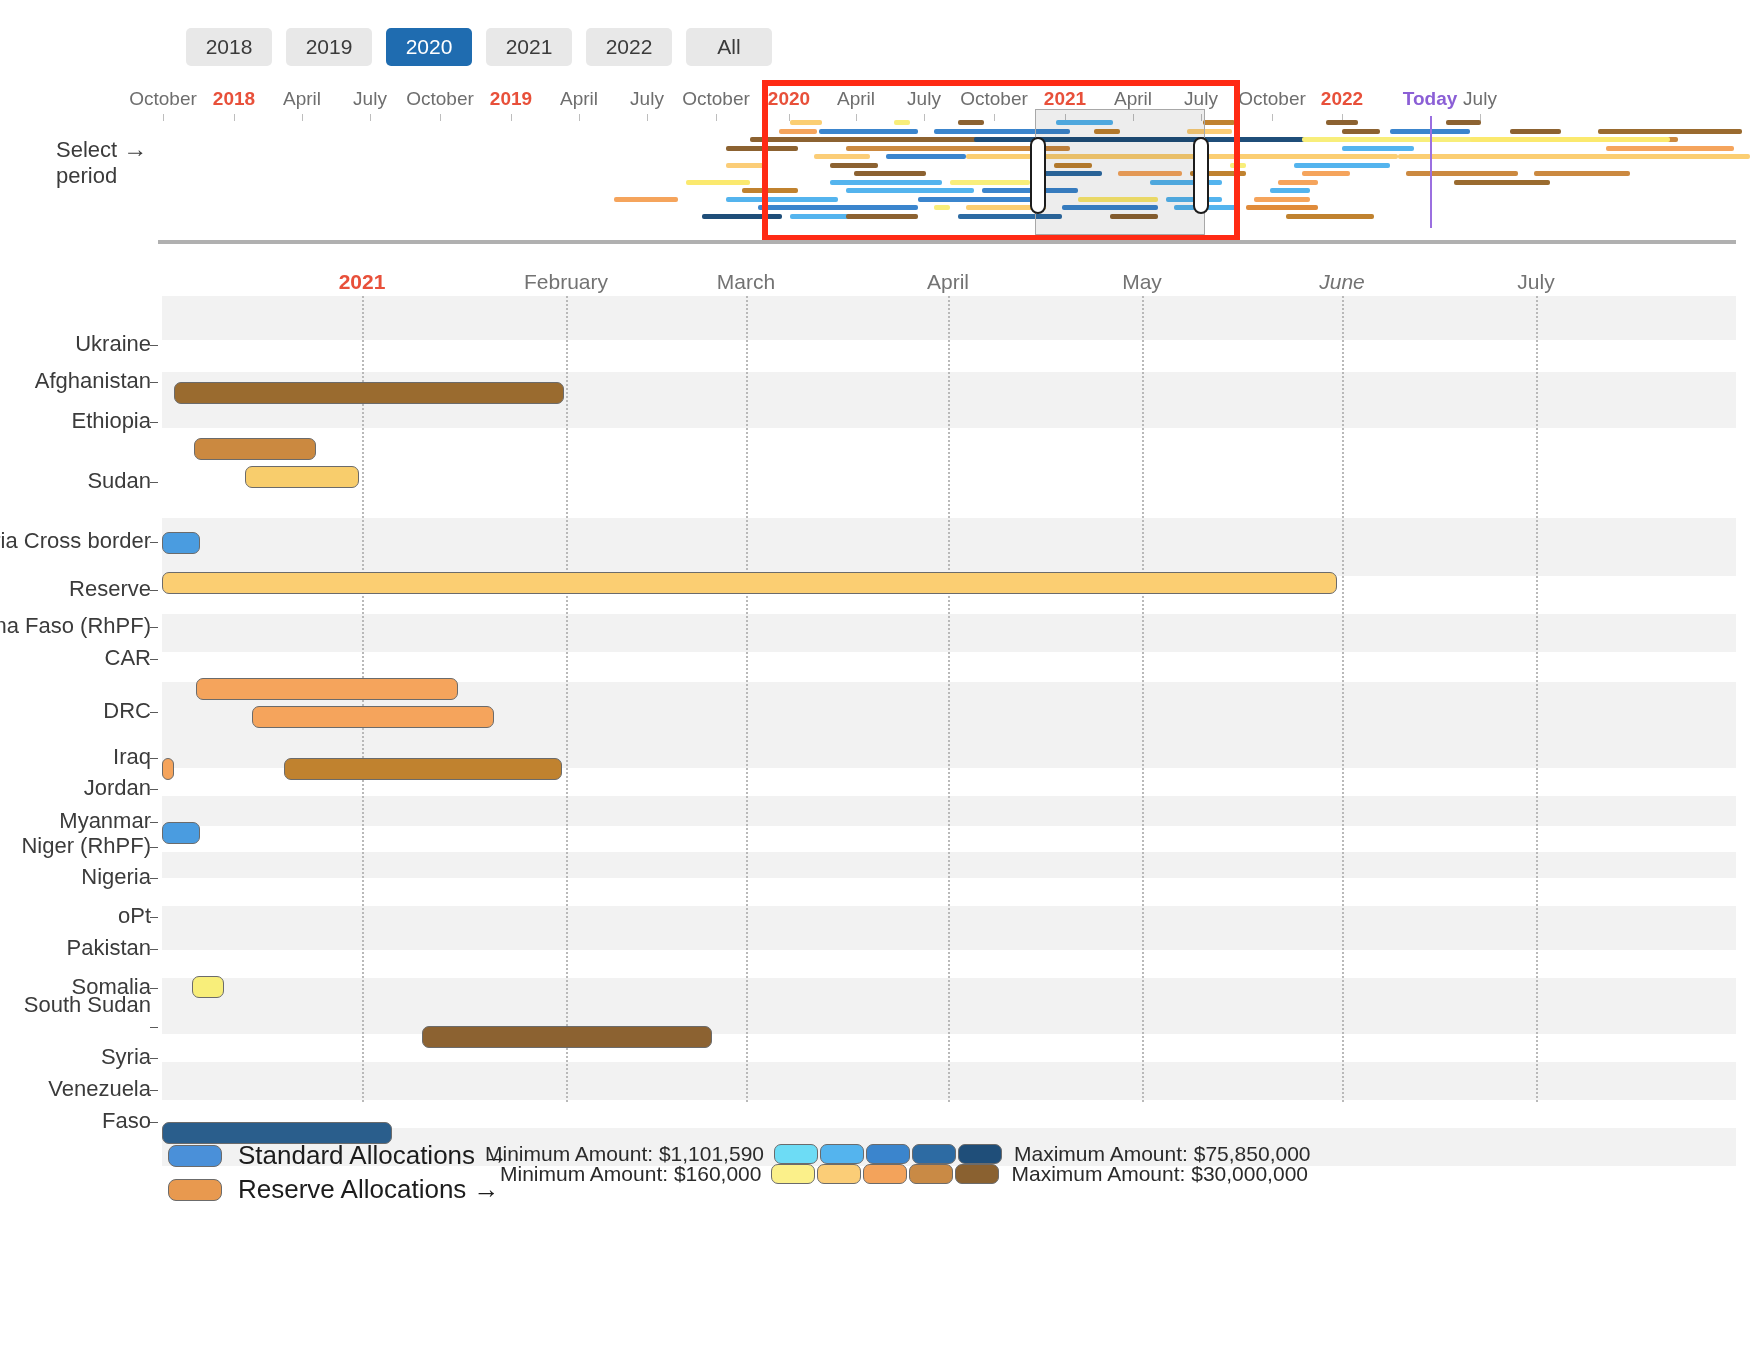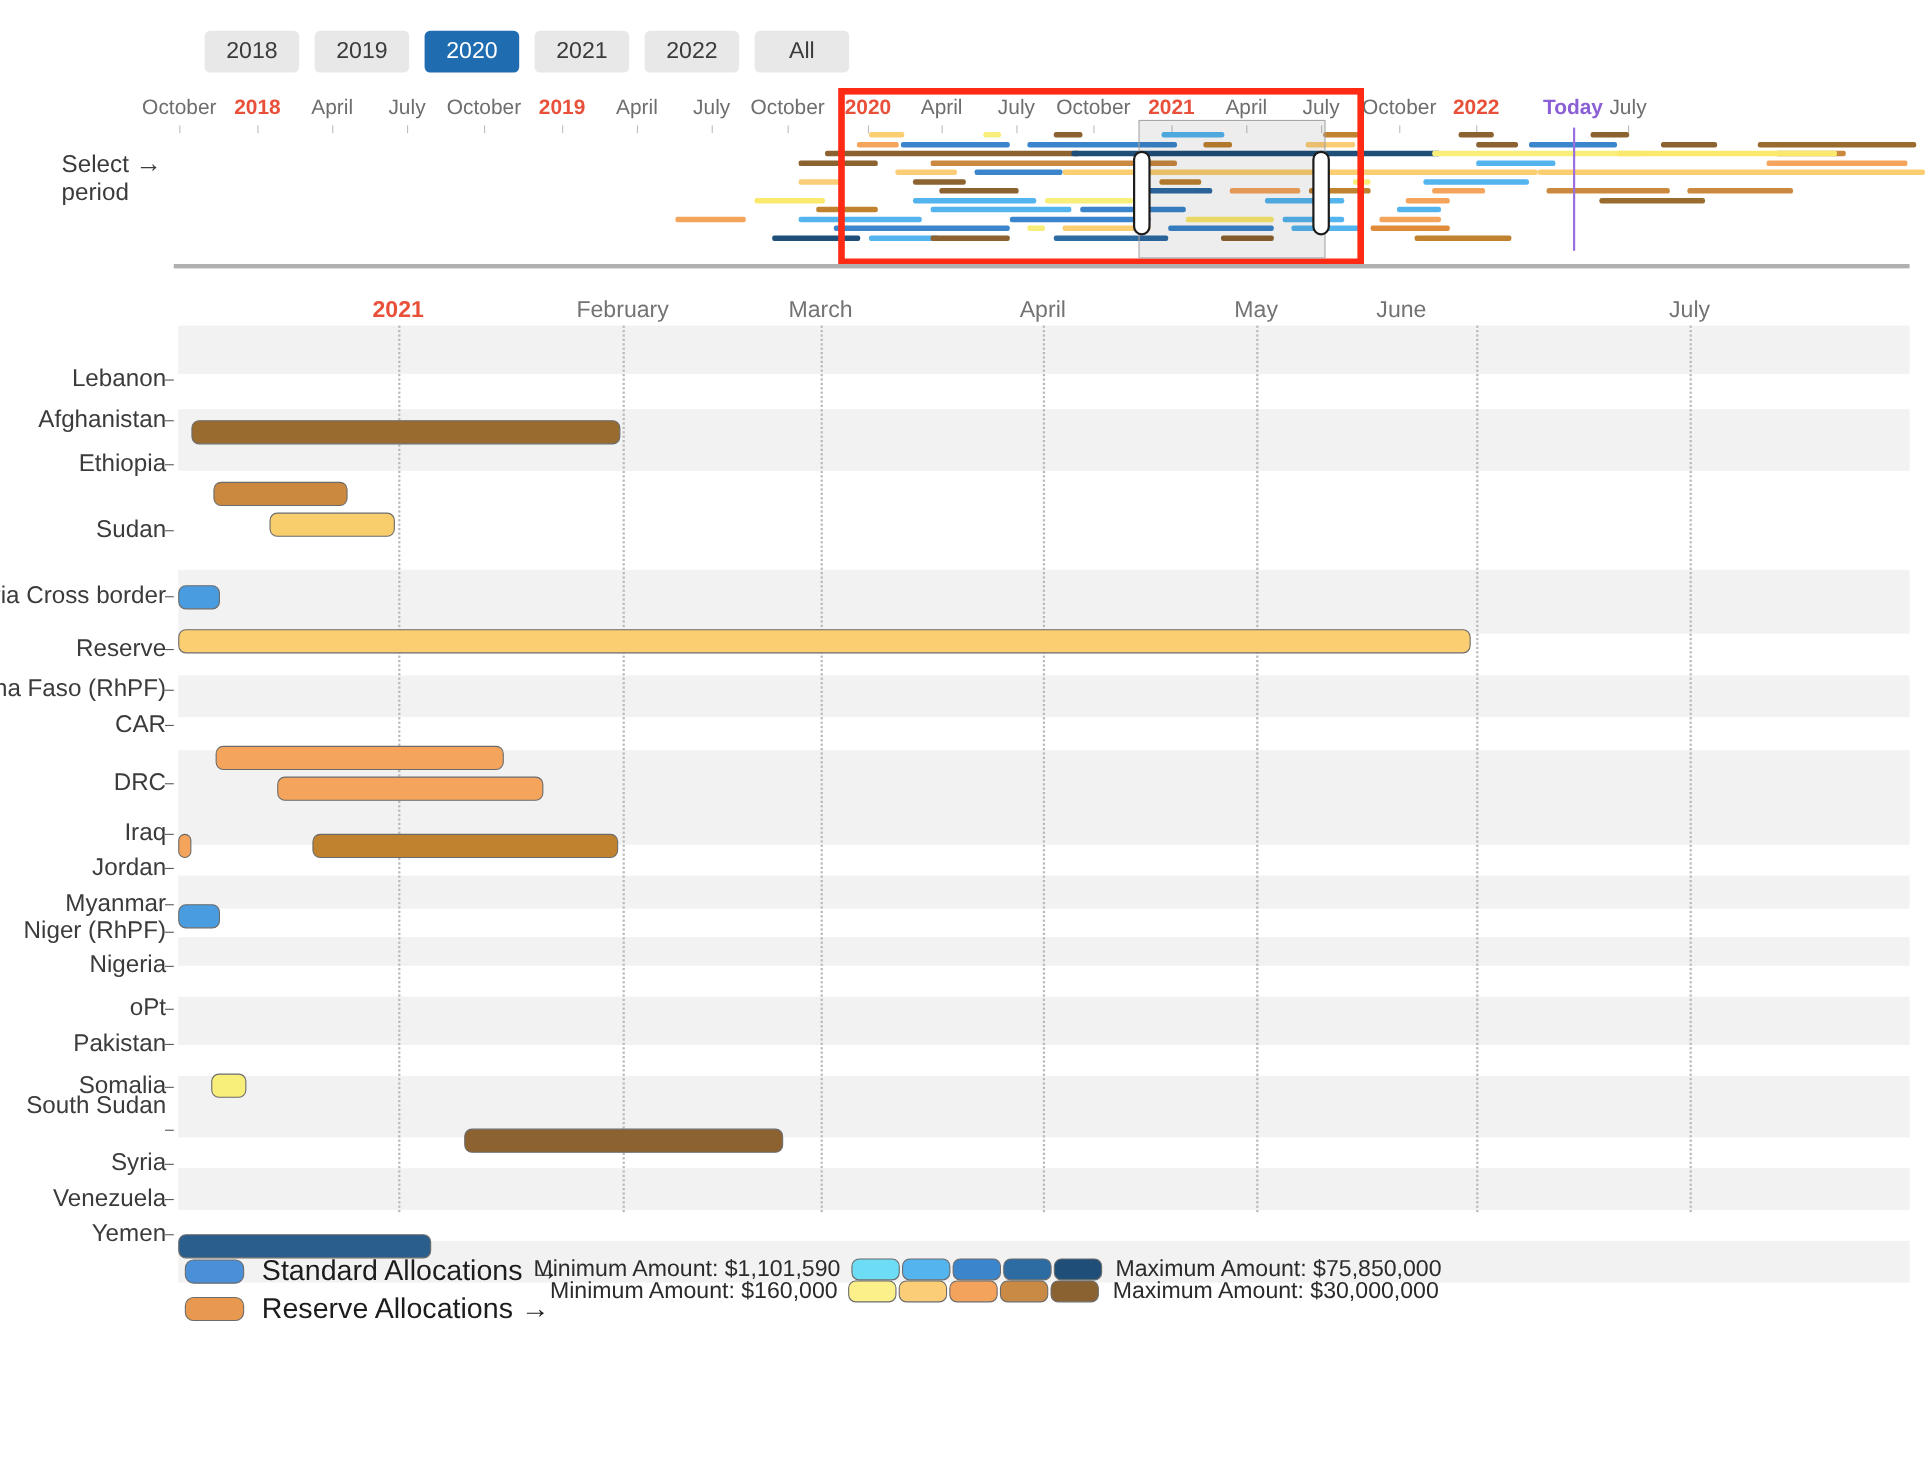--- a/index.html
+++ b/index.html
@@ -291,26 +291,26 @@
 
   <div id="separator"></div>
 
   <div id="chart">
     <div id="chart-xaxis">
         <div class="mx-label year" style="left: 362px;">2021</div>
         <div class="mx-label" style="left: 566px;">February</div>
         <div class="mx-label" style="left: 746px;">March</div>
         <div class="mx-label" style="left: 948px;">April</div>
         <div class="mx-label" style="left: 1142px;">May</div>
-        <div class="mx-label" style="left: 1274px;">June</div>
+        <div class="mx-label" style="left: 1342px; font-style: italic;">June</div>
         <div class="mx-label" style="left: 1536px;">July</div>
       </div>
     <div id="chart-rows">
         <div class="row-band" style="top: 44px; height: 44px;"></div>
-        <div class="row-label" style="top: 79px;">Lebanon</div>
+        <div class="row-label" style="top: 79px;">Ukraine</div>
         <div class="row-tick" style="top: 93px;"></div>
         <div class="row-label" style="top: 116px;">Afghanistan</div>
         <div class="row-tick" style="top: 130px;"></div>
         <div class="row-band" style="top: 120px; height: 56px;"></div>
         <div class="row-label" style="top: 156px;">Ethiopia</div>
         <div class="row-tick" style="top: 170px;"></div>
         <div class="row-label" style="top: 216px;">Sudan</div>
         <div class="row-tick" style="top: 230px;"></div>
         <div class="row-band" style="top: 266px; height: 58px;"></div>
         <div class="row-label" style="top: 276px;">Syria Cross border</div>
@@ -346,21 +346,21 @@
         <div class="row-label" style="top: 722px;">Somalia</div>
         <div class="row-tick" style="top: 736px;"></div>
         <div class="row-label" style="top: 740px;">South Sudan</div>
         <div class="row-tick" style="top: 775px;"></div>
         <div class="row-band" style="top: 810px; height: 38px;"></div>
         <div class="row-label" style="top: 792px;">Syria</div>
         <div class="row-tick" style="top: 806px;"></div>
         <div class="row-label" style="top: 824px;">Venezuela</div>
         <div class="row-tick" style="top: 838px;"></div>
         <div class="row-band" style="top: 876px; height: 38px;"></div>
-        <div class="row-label" style="top: 856px;">Yemen</div>
+        <div class="row-label" style="top: 856px;">Faso</div>
         <div class="row-tick" style="top: 870px;"></div>
       </div>
     <div id="chart-grid">
         <div class="gridline" style="left: 362px;"></div>
         <div class="gridline" style="left: 566px;"></div>
         <div class="gridline" style="left: 746px;"></div>
         <div class="gridline" style="left: 948px;"></div>
         <div class="gridline" style="left: 1142px;"></div>
         <div class="gridline" style="left: 1342px;"></div>
         <div class="gridline" style="left: 1536px;"></div>

